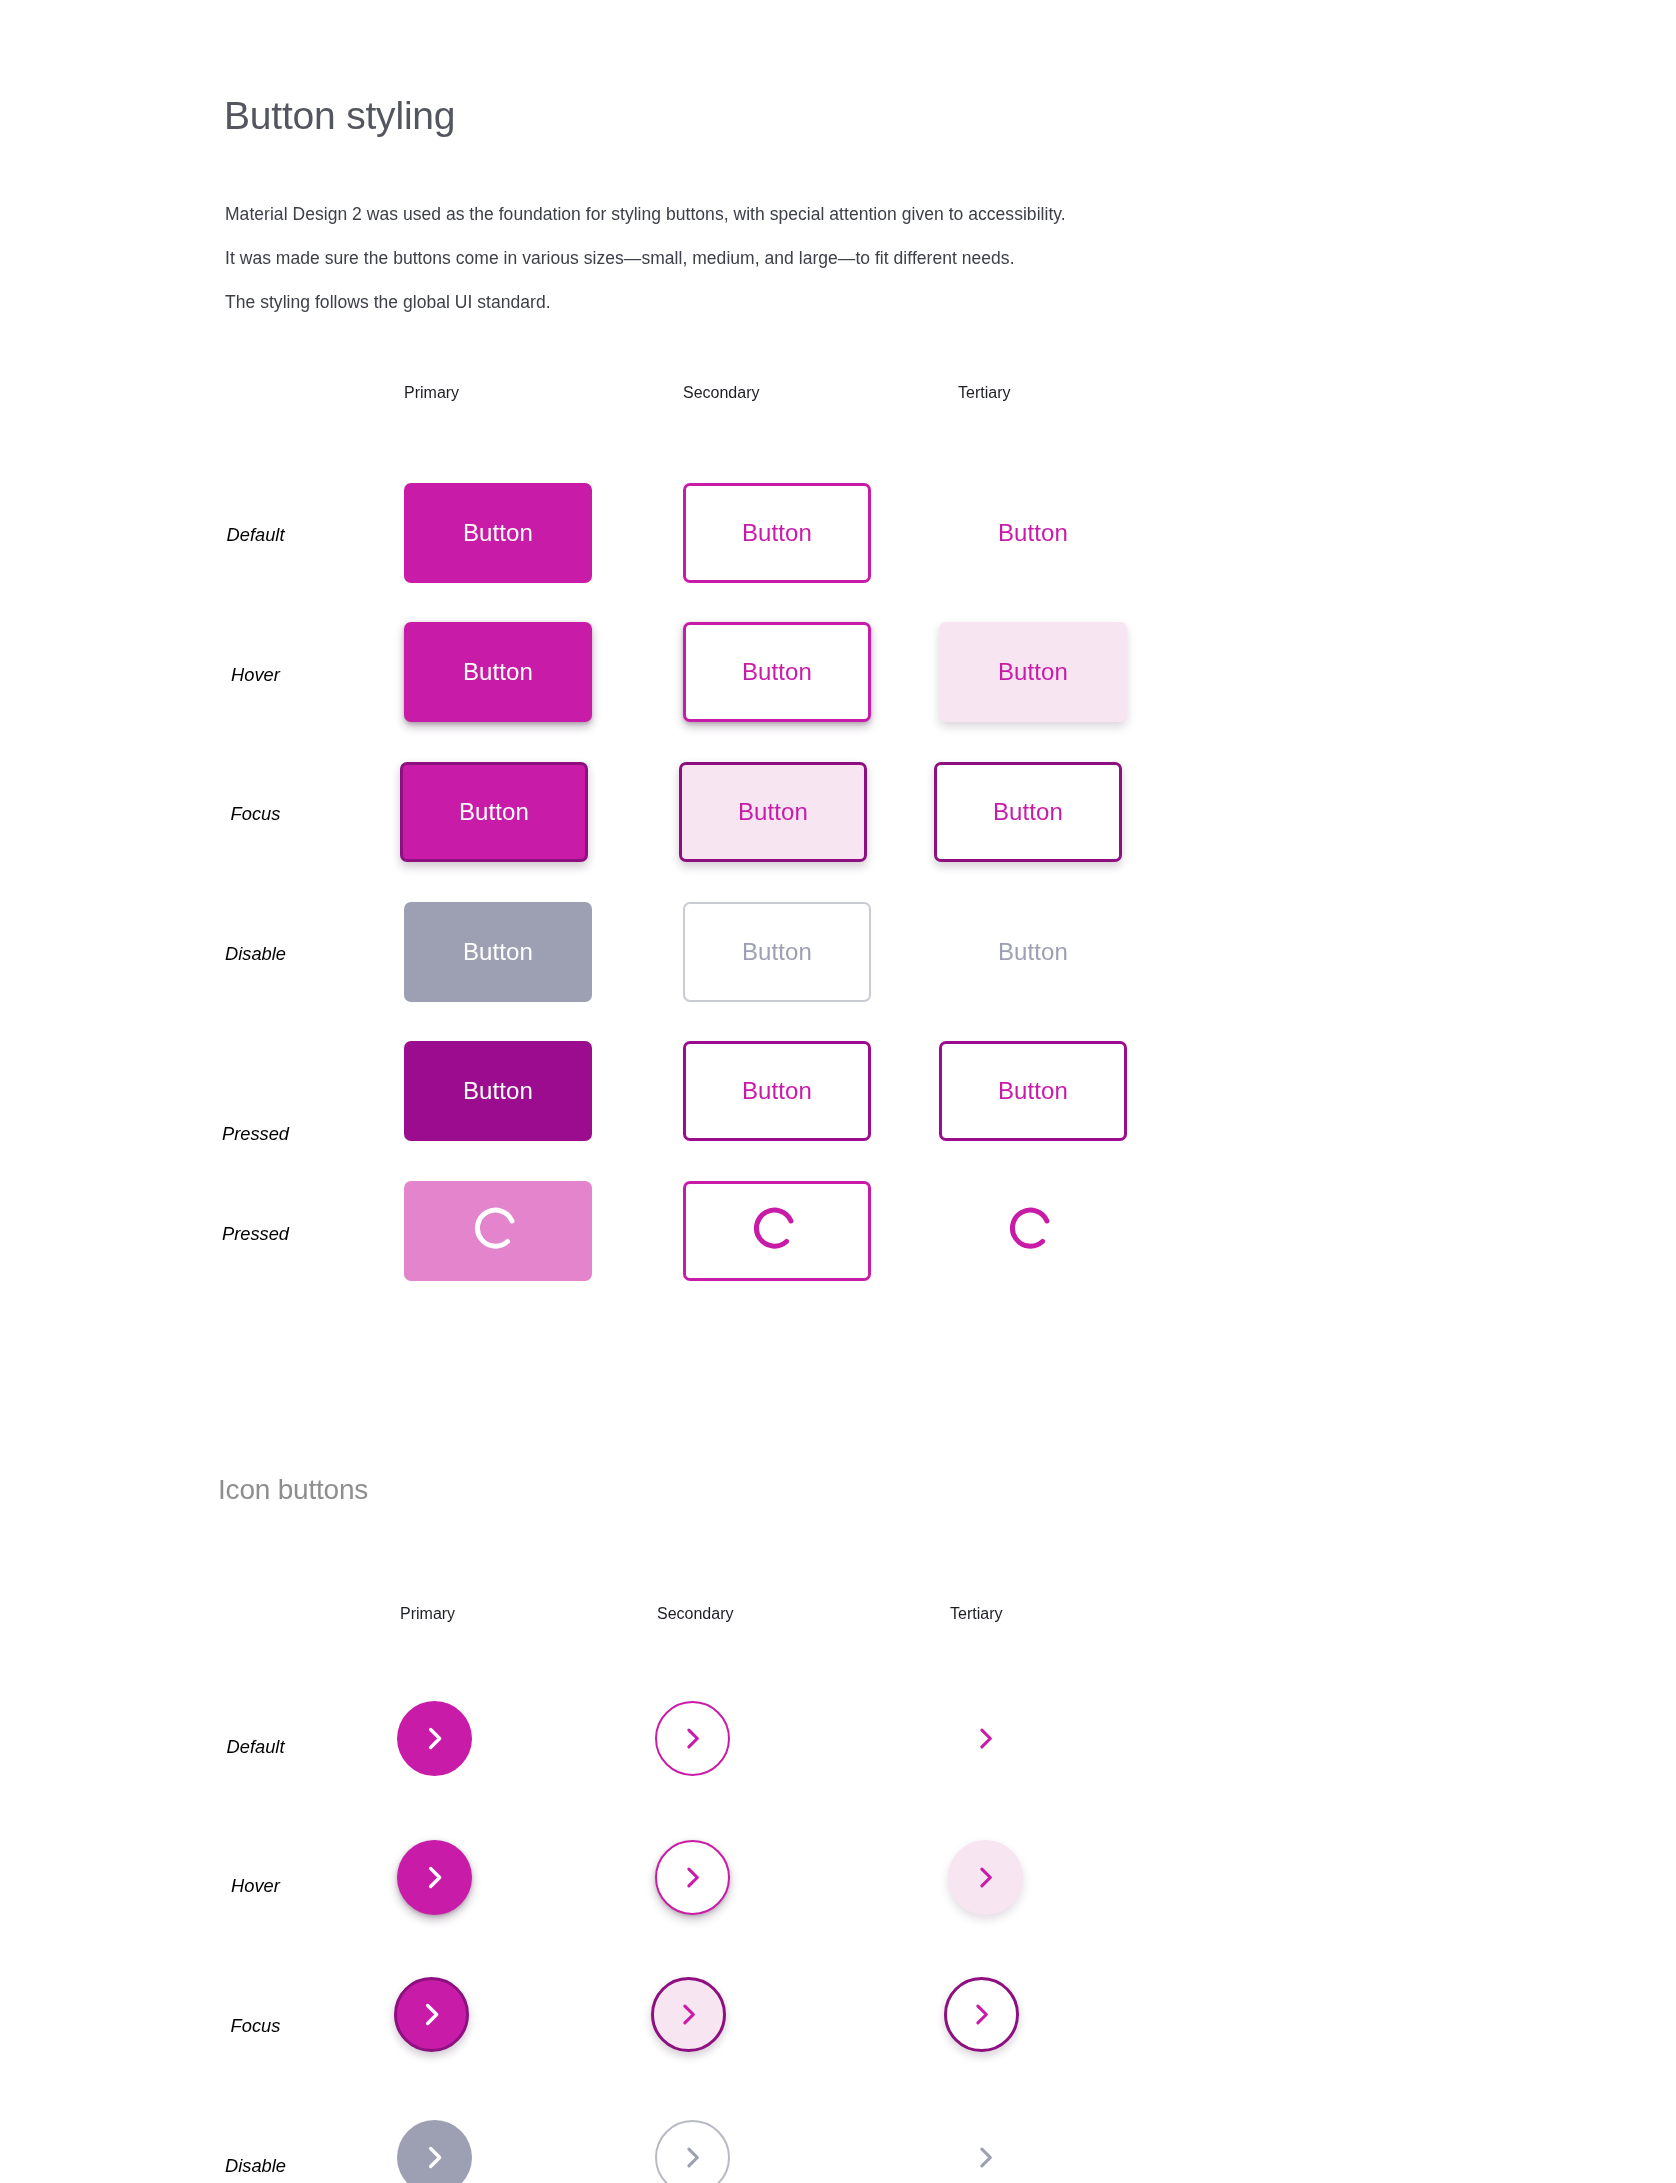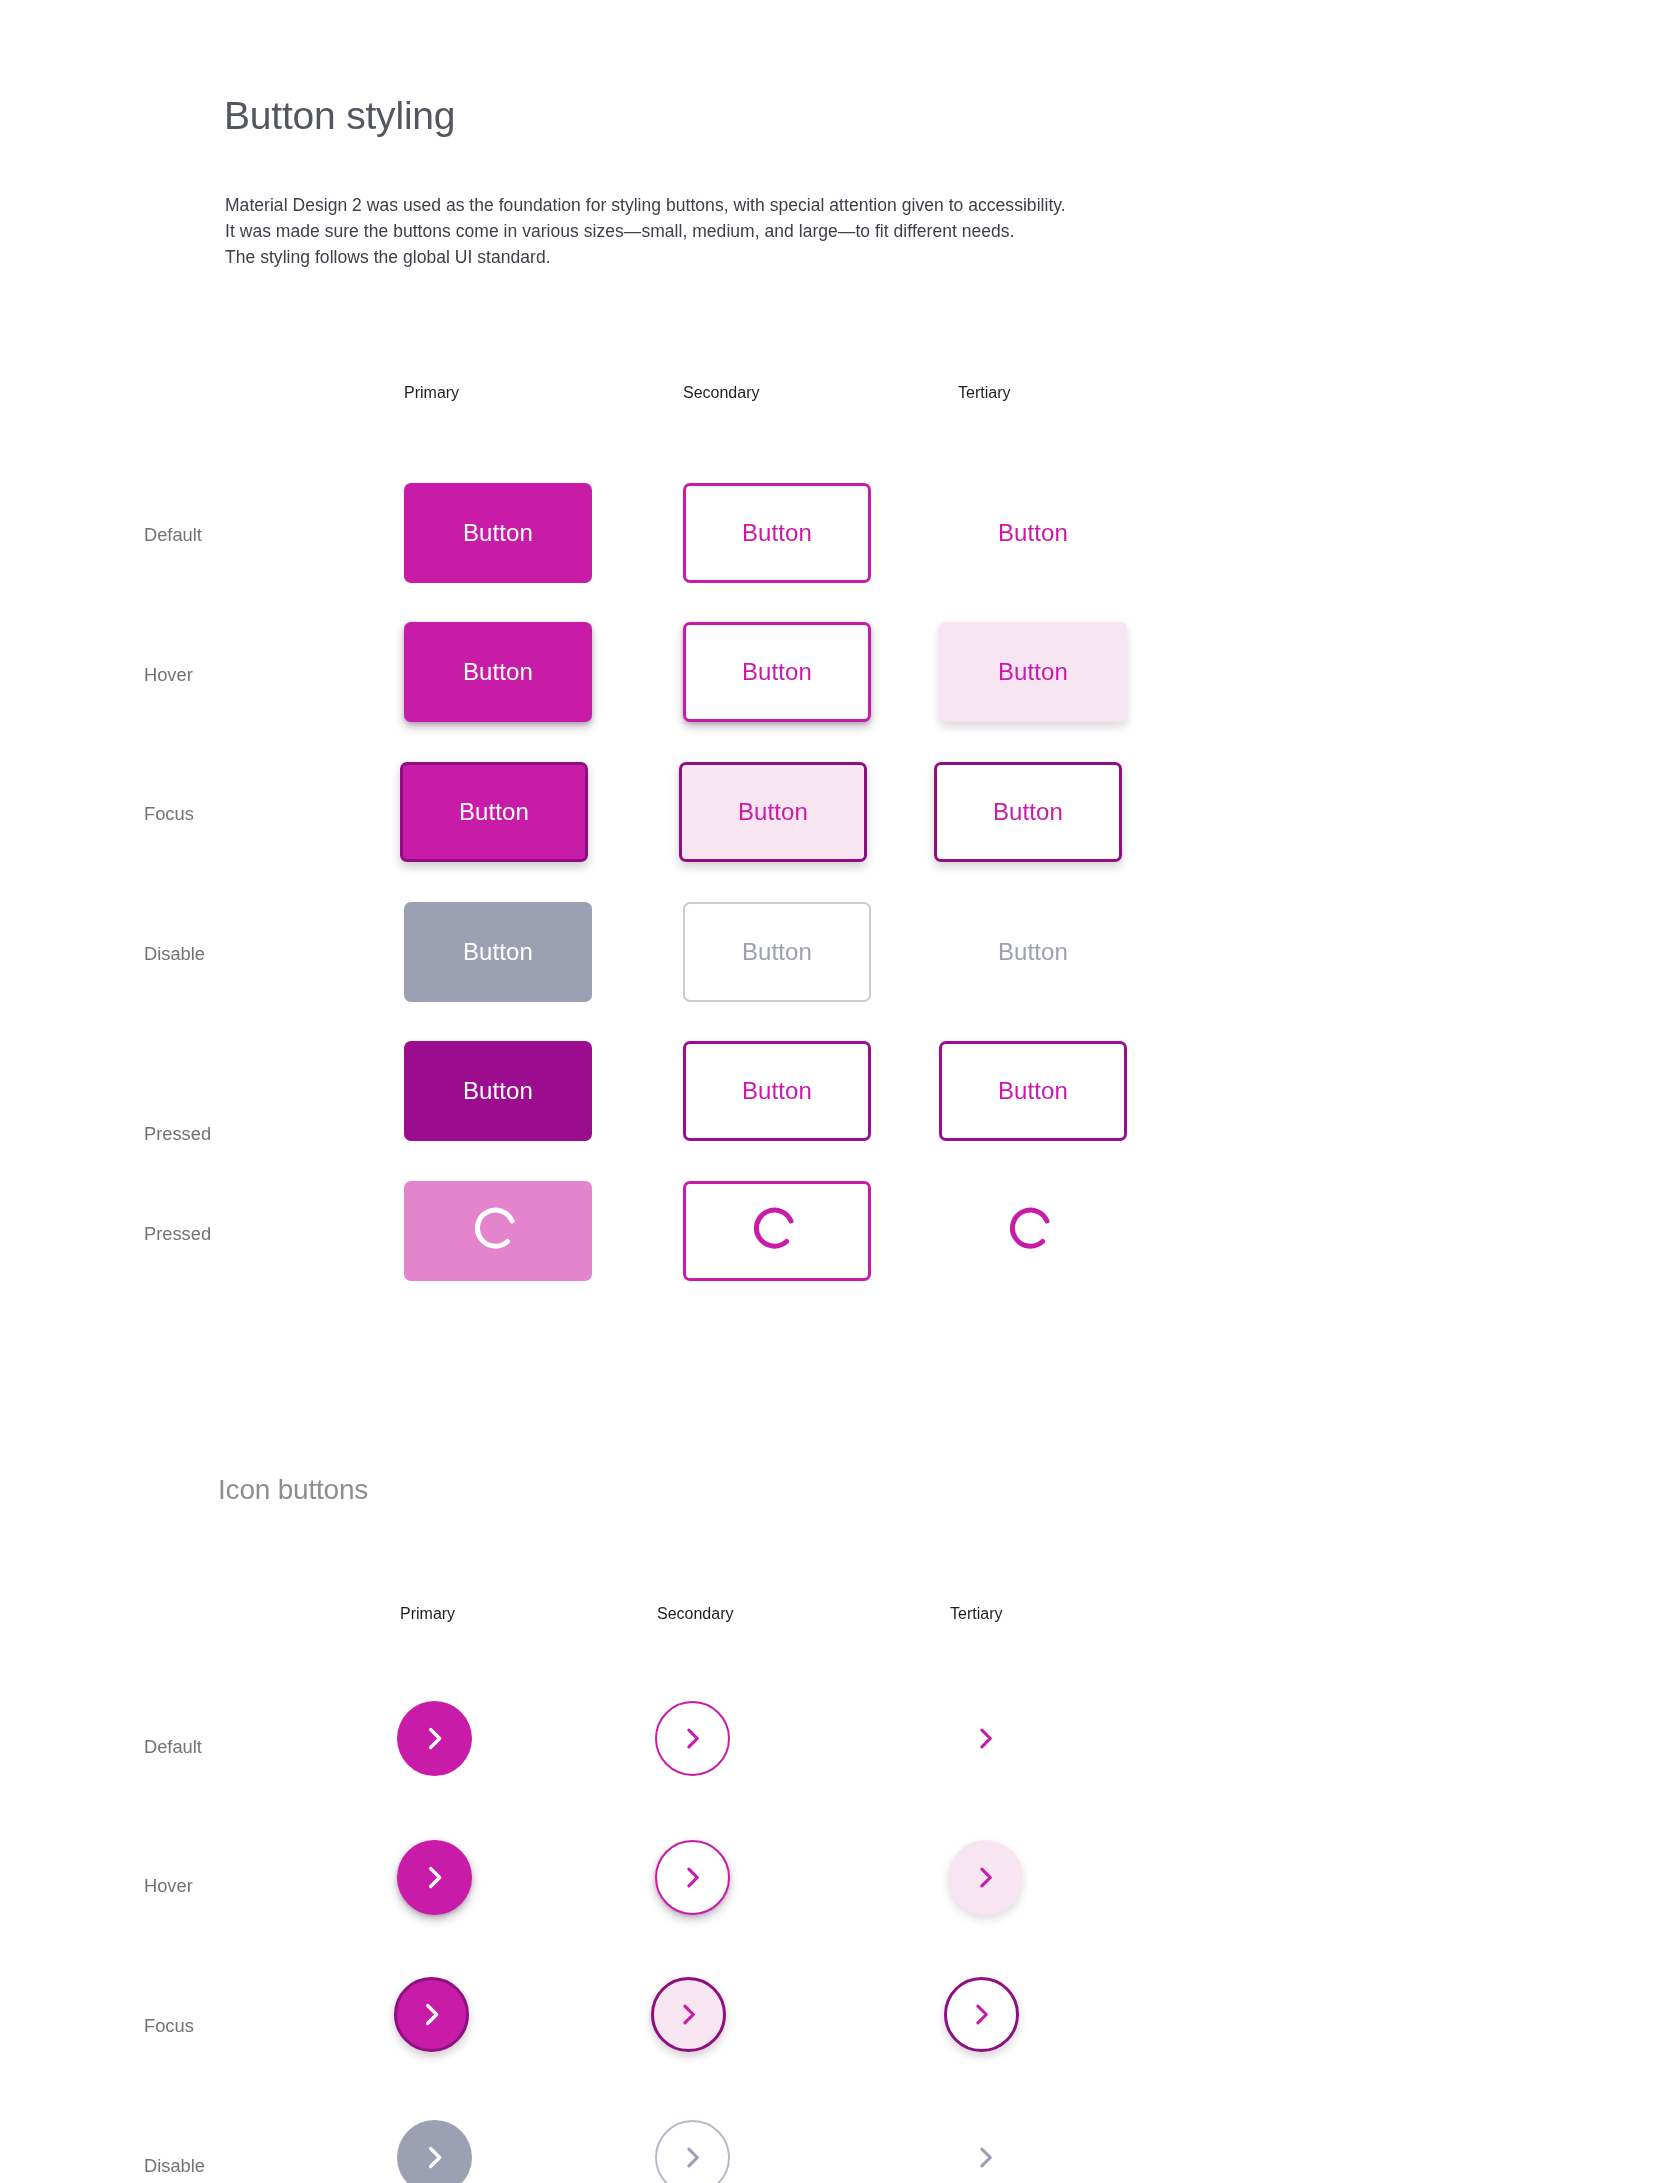--- a/index.html
+++ b/index.html
@@ -36,41 +36,42 @@
     top: 1474px;
     color: #8e8e8e;
     font-size: 28px;
   }
 
   .desc {
     position: absolute;
     left: 225px;
     top: 192px;
     font-size: 17.5px;
-    line-height: 26px;
+    line-height: 44px;
     color: #3d4048;
     white-space: pre-line;
     letter-spacing: 0.04px;
   }
 
   
   .col-head {
     position: absolute;
     font-size: 16px;
     color: #1d1f25;
     white-space: nowrap;
   }
 
   
   .row-label {
     position: absolute;
     font-size: 18.3px;
-    color: #737373;
+    color: #000000;
     white-space: nowrap;
-    text-align: left;
+    text-align: center;
+    font-style: italic;
   }
 
   
   .btn {
     position: absolute;
     box-sizing: border-box;
     border-radius: 7px;
     display: flex;
     align-items: center;
     justify-content: center;

